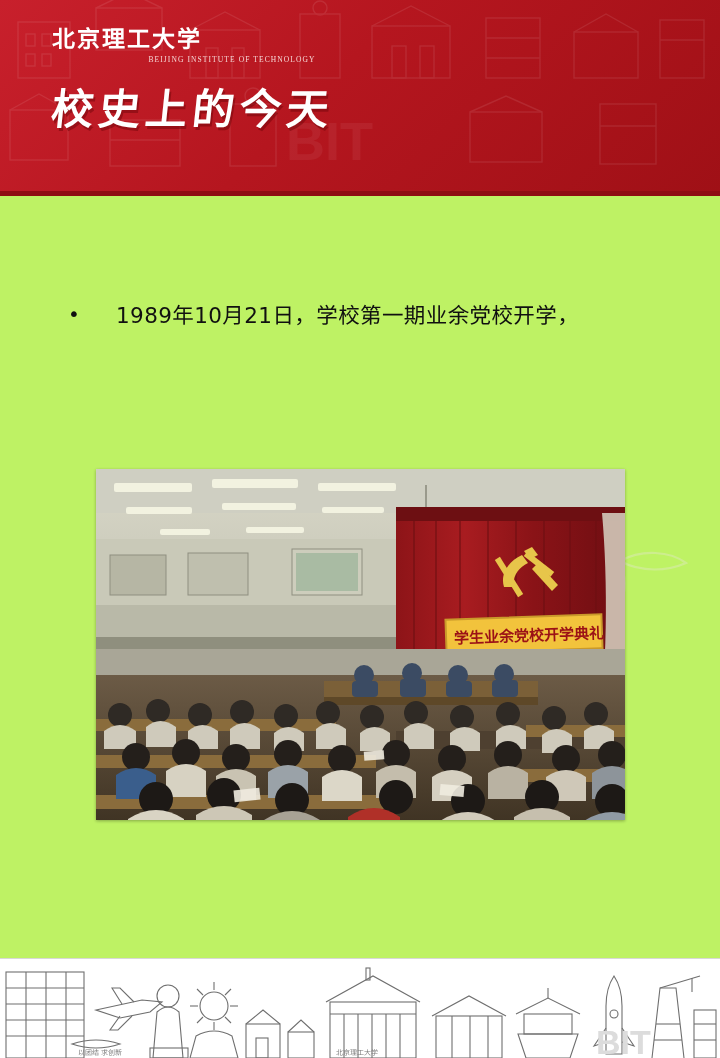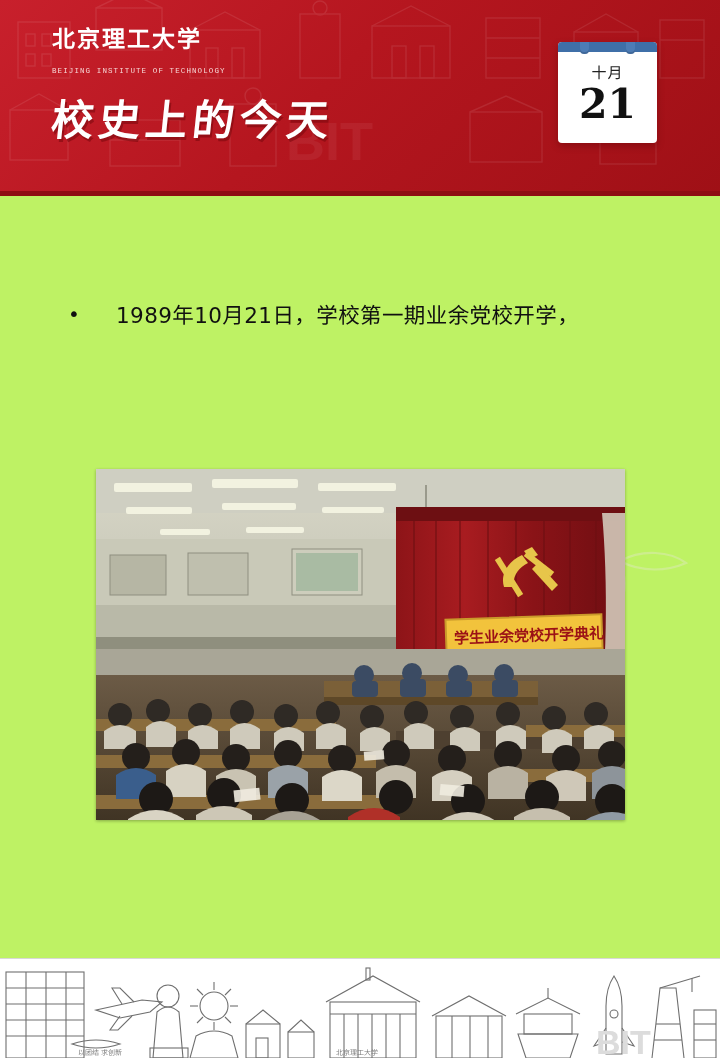--- a/index.html
+++ b/index.html
@@ -40,26 +40,27 @@
   .logo-cn {
     font-family: "DejaVu Serif", "Liberation Serif", serif;
     font-weight: bold;
     font-size: 23px;
     letter-spacing: 2px;
     color: #ffffff;
     line-height: 1.1;
     white-space: nowrap;
   }
   .logo-en {
-    font-family: Liberation Mono, monospace;
+    font-family: Liberation Serif, serif;
     font-size: 7.5px;
     letter-spacing: 1.1px;
     color: #f6d7d6;
-    margin-top: 16px;
+    margin-top: 4px;
     white-space: nowrap;
+    text-align: center;
   }
   .title-cn {
     margin-top: 11px;
     font-family: "DejaVu Serif", "Liberation Serif", serif;
     font-weight: bold;
     font-size: 42px;
     letter-spacing: 5px;
     color: #ffffff;
     text-shadow: 2px 3px 0 rgba(120,8,12,0.55);
     white-space: nowrap;
@@ -238,27 +239,20 @@
       <text x="286" y="160" font-family="Liberation Sans, sans-serif" font-size="54" font-weight="bold" fill="#ffffff" opacity="0.55">BIT</text>
     </svg>
   </div>
 
   <div class="logo-block">
     <div class="logo-cn">北京理工大学</div>
     <div class="logo-en">BEIJING INSTITUTE OF TECHNOLOGY</div>
     <div class="title-cn">校史上的今天</div>
   </div>
 
-  <div class="calendar">
-    <div class="calendar-topbar"></div>
-    <div class="calendar-ring ring-left"></div>
-    <div class="calendar-ring ring-right"></div>
-    <div class="calendar-month">十月</div>
-    <div class="calendar-day">21</div>
-  </div>
 
   <div class="header-bottom-rule"></div>
 </div>
 
 <div class="page-body">
 
   <div class="watermark">
     <svg width="400" height="330" viewBox="0 0 400 330" xmlns="http://www.w3.org/2000/svg">
       <g fill="none" stroke="#e9e6dd" stroke-width="2.2">
         <path d="M60 150 C90 90, 170 60, 230 80 C270 93, 288 120, 300 150 C312 180, 300 215, 262 236 C220 259, 150 258, 110 232 C74 209, 48 186, 60 150 Z"></path>

